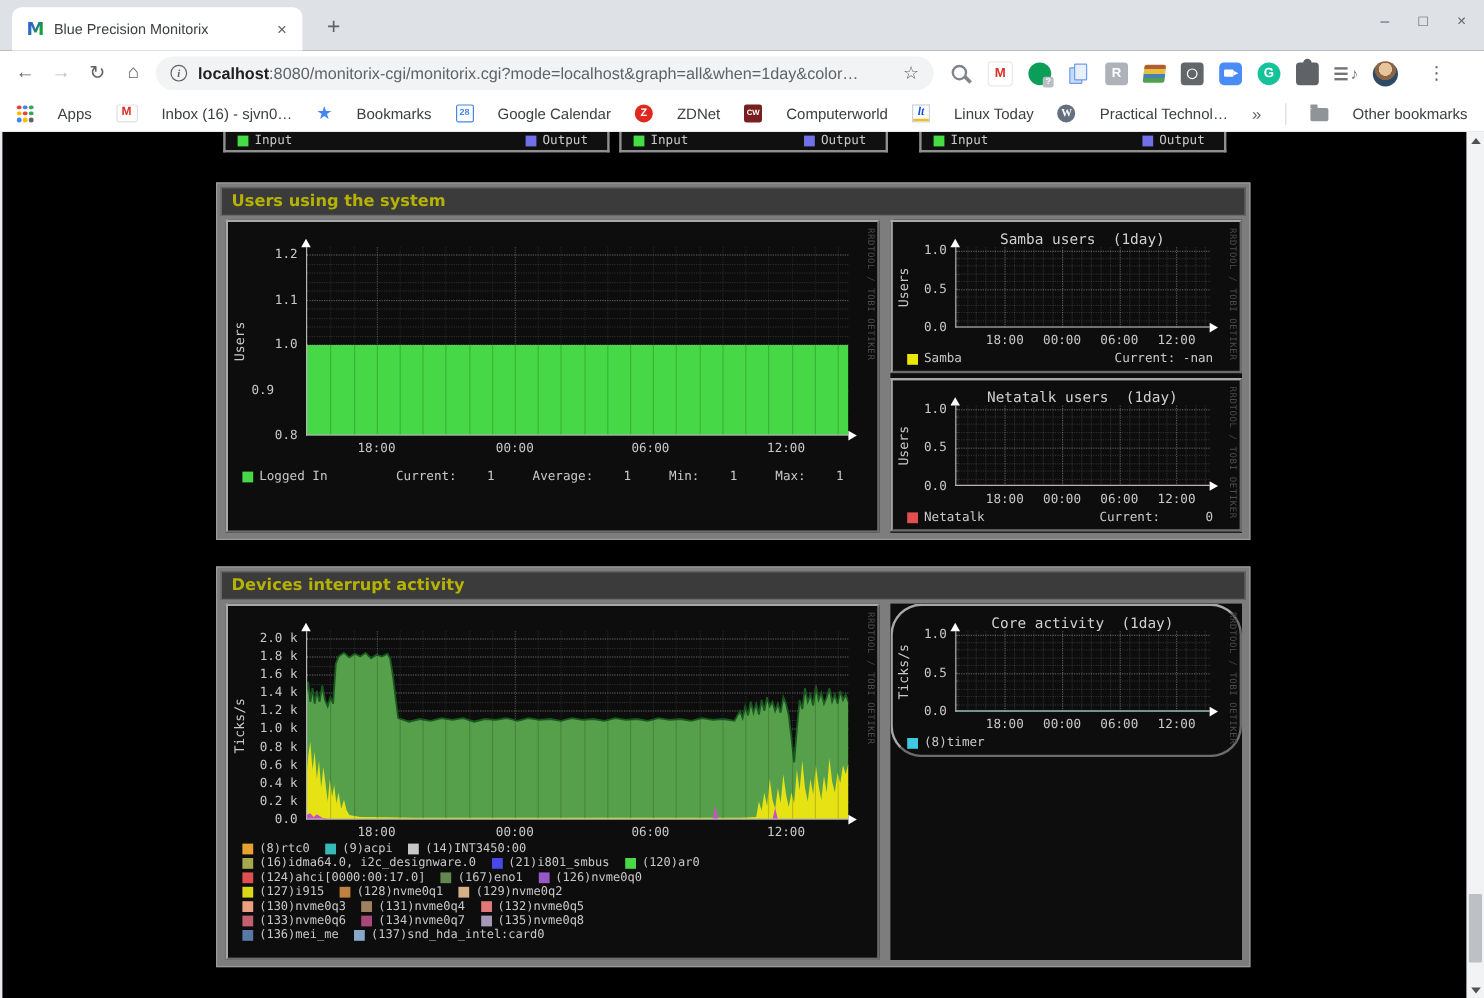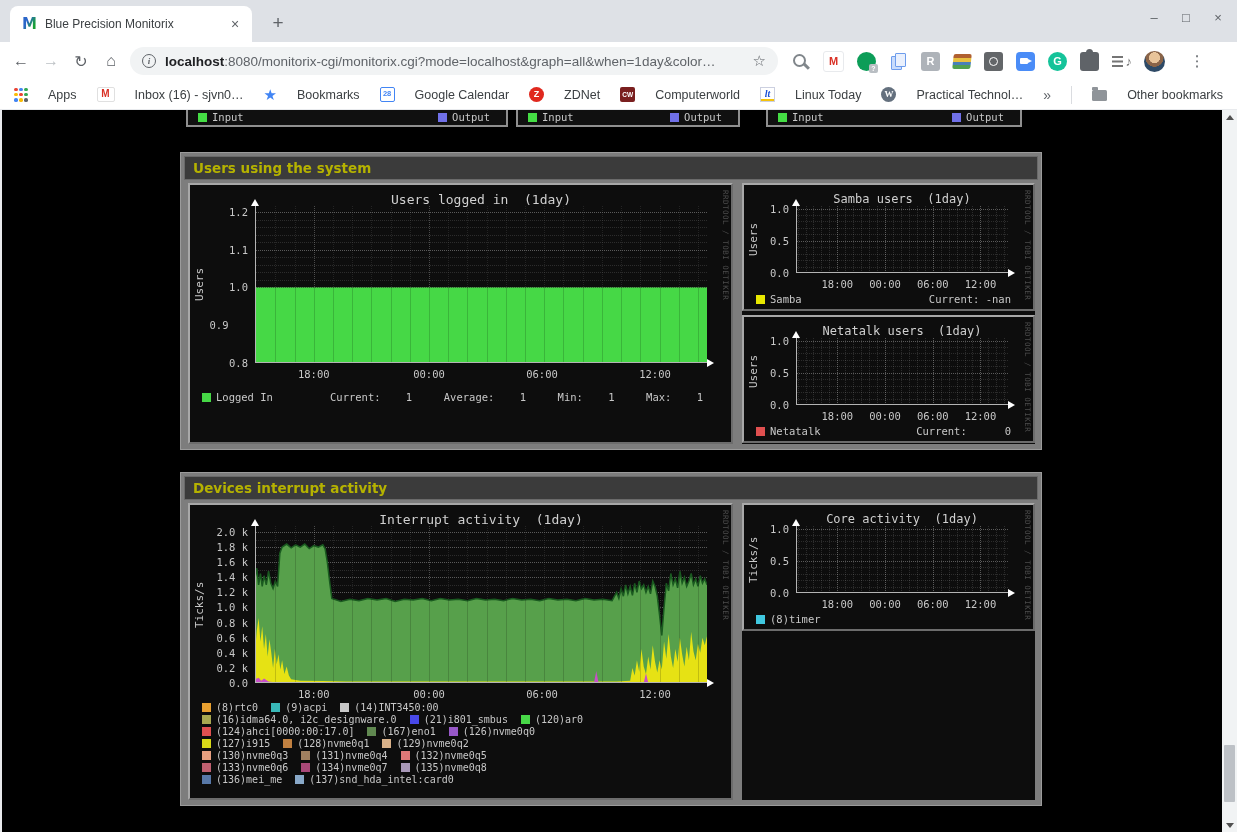--- a/index.html
+++ b/index.html
@@ -261,21 +261,20 @@
             <i class="sq" style="background:#7070e8"></i>
             <span>Output</span>
           </span>
       </div>
     </div>
 
     <div class="section" style="top:42px;height:298px">
       <div class="sec-title">Users using the system</div>
       <div class="sec-body">
         <div id="g-users" class="gpanel" style="width: 541px; height: 257px;">
-            <div class="gtitle" style="left: 65px; width: 452px;">Users logged in  (1day)</div>
             <div class="ylab" style="left: 3px; top: 21px; height: 157px;">Users</div>
             <div class="ytick" style="left: 0px; width: 58px; top: 20.966px;">1.2</div>
             <div class="ytick" style="left: 0px; width: 58px; top: 58.7245px;">1.1</div>
             <div class="ytick" style="left: 0px; width: 58px; top: 96.483px;">1.0</div>
             <div class="ytick" style="left: 0px; width: 58px; top: 134.242px; text-align: center;">0.9</div>
             <div class="ytick" style="left: 0px; width: 58px; top: 172px;">0.8</div>
             <div class="plot" style="left: 65px; top: 21px; width: 452px; height: 157px;">
               <div class="hline" style="top: 3.8%; border-top-color: rgba(255, 255, 255, 0.32);"></div>
               <div class="hline" style="top: 8.61%; border-top-color: rgba(255, 255, 255, 0.13);"></div>
               <div class="hline" style="top: 13.42%; border-top-color: rgba(255, 255, 255, 0.13);"></div>
@@ -472,21 +471,20 @@
               <div class="wmark">RRDTOOL / TOBI OETIKER</div>
             </div>
         </div>
       </div>
     </div>
 
     <div class="section" style="top:362px;height:334px">
       <div class="sec-title">Devices interrupt activity</div>
       <div class="sec-body">
         <div id="g-interrupt" class="gpanel" style="width: 541px; height: 293px;">
-            <div class="gtitle" style="left: 65px; width: 452px;">Interrupt activity  (1day)</div>
             <div class="ylab" style="left: 3px; top: 21px; height: 157px;">Ticks/s</div>
             <div class="ytick" style="left: 0px; width: 58px; top: 20.966px;">2.0 k</div>
             <div class="ytick" style="left: 0px; width: 58px; top: 36.0694px;">1.8 k</div>
             <div class="ytick" style="left: 0px; width: 58px; top: 51.1728px;">1.6 k</div>
             <div class="ytick" style="left: 0px; width: 58px; top: 66.2762px;">1.4 k</div>
             <div class="ytick" style="left: 0px; width: 58px; top: 81.3796px;">1.2 k</div>
             <div class="ytick" style="left: 0px; width: 58px; top: 96.483px;">1.0 k</div>
             <div class="ytick" style="left: 0px; width: 58px; top: 111.586px;">0.8 k</div>
             <div class="ytick" style="left: 0px; width: 58px; top: 126.69px;">0.6 k</div>
             <div class="ytick" style="left: 0px; width: 58px; top: 141.793px;">0.4 k</div>
@@ -606,21 +604,21 @@
                 <span class="it"><i class="sq" style="background: rgb(168, 152, 184);"></i><span>(135)nvme0q8</span></span>
               </div>
               <div class="lrow">
                 <span class="it"><i class="sq" style="background: rgb(88, 120, 168);"></i><span>(136)mei_me</span></span>
                 <span class="it"><i class="sq" style="background: rgb(136, 168, 200);"></i><span>(137)snd_hda_intel:card0</span></span>
               </div>
             </div>
             <div class="wmark">RRDTOOL / TOBI OETIKER</div>
           </div>
         <div class="rcol">
-          <div id="g-core" class="gpanel" style="width: 289px; height: 124px;">
+          <div id="g-core" class="gpanel" style="width: 289px; height: 124px; border-radius: 26px;">
               <div class="gtitle small" style="left: 52px; width: 212px;">Core activity  (1day)</div>
               <div class="ylab" style="left: 3px; top: 21px; height: 67px;">Ticks/s</div>
               <div class="ytick" style="left: 0px; width: 45px; top: 17.546px;">1.0</div>
               <div class="ytick" style="left: 0px; width: 45px; top: 49.773px;">0.5</div>
               <div class="ytick" style="left: 0px; width: 45px; top: 82px;">0.0</div>
               <div class="plot" style="left: 52px; top: 21px; width: 212px; height: 67px;">
                 <div class="hline" style="top: 3.8%; border-top-color: rgba(255, 255, 255, 0.32);"></div>
                 <div class="hline" style="top: 13.42%; border-top-color: rgba(255, 255, 255, 0.13);"></div>
                 <div class="hline" style="top: 23.04%; border-top-color: rgba(255, 255, 255, 0.13);"></div>
                 <div class="hline" style="top: 32.66%; border-top-color: rgba(255, 255, 255, 0.13);"></div>

